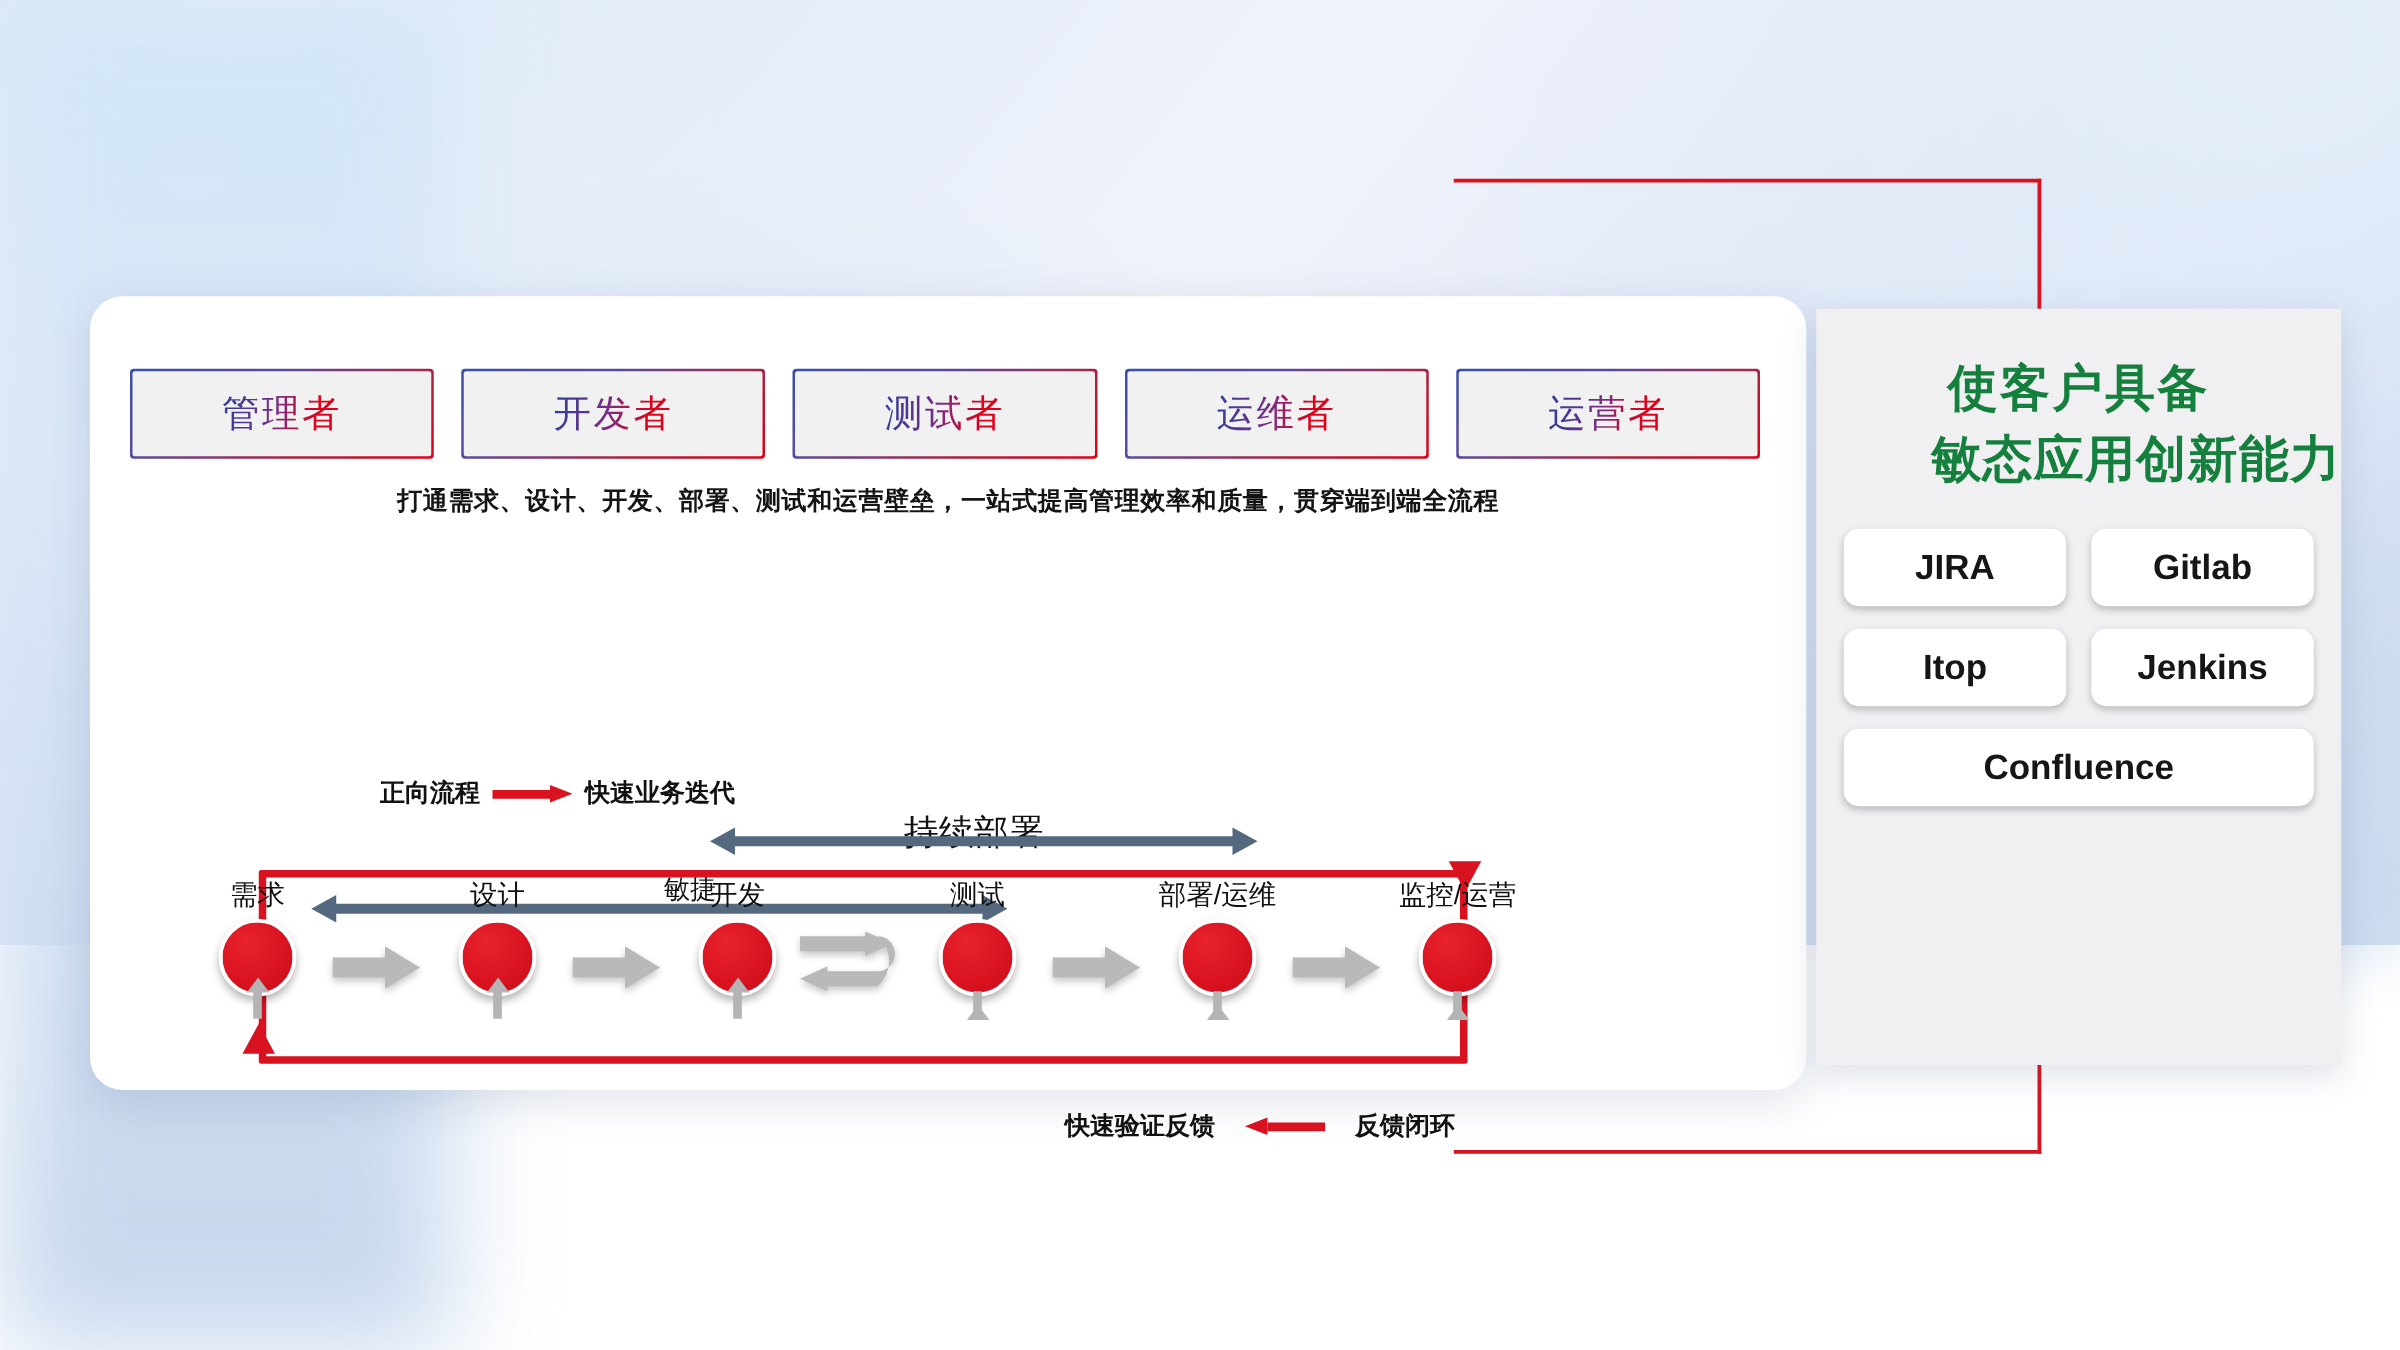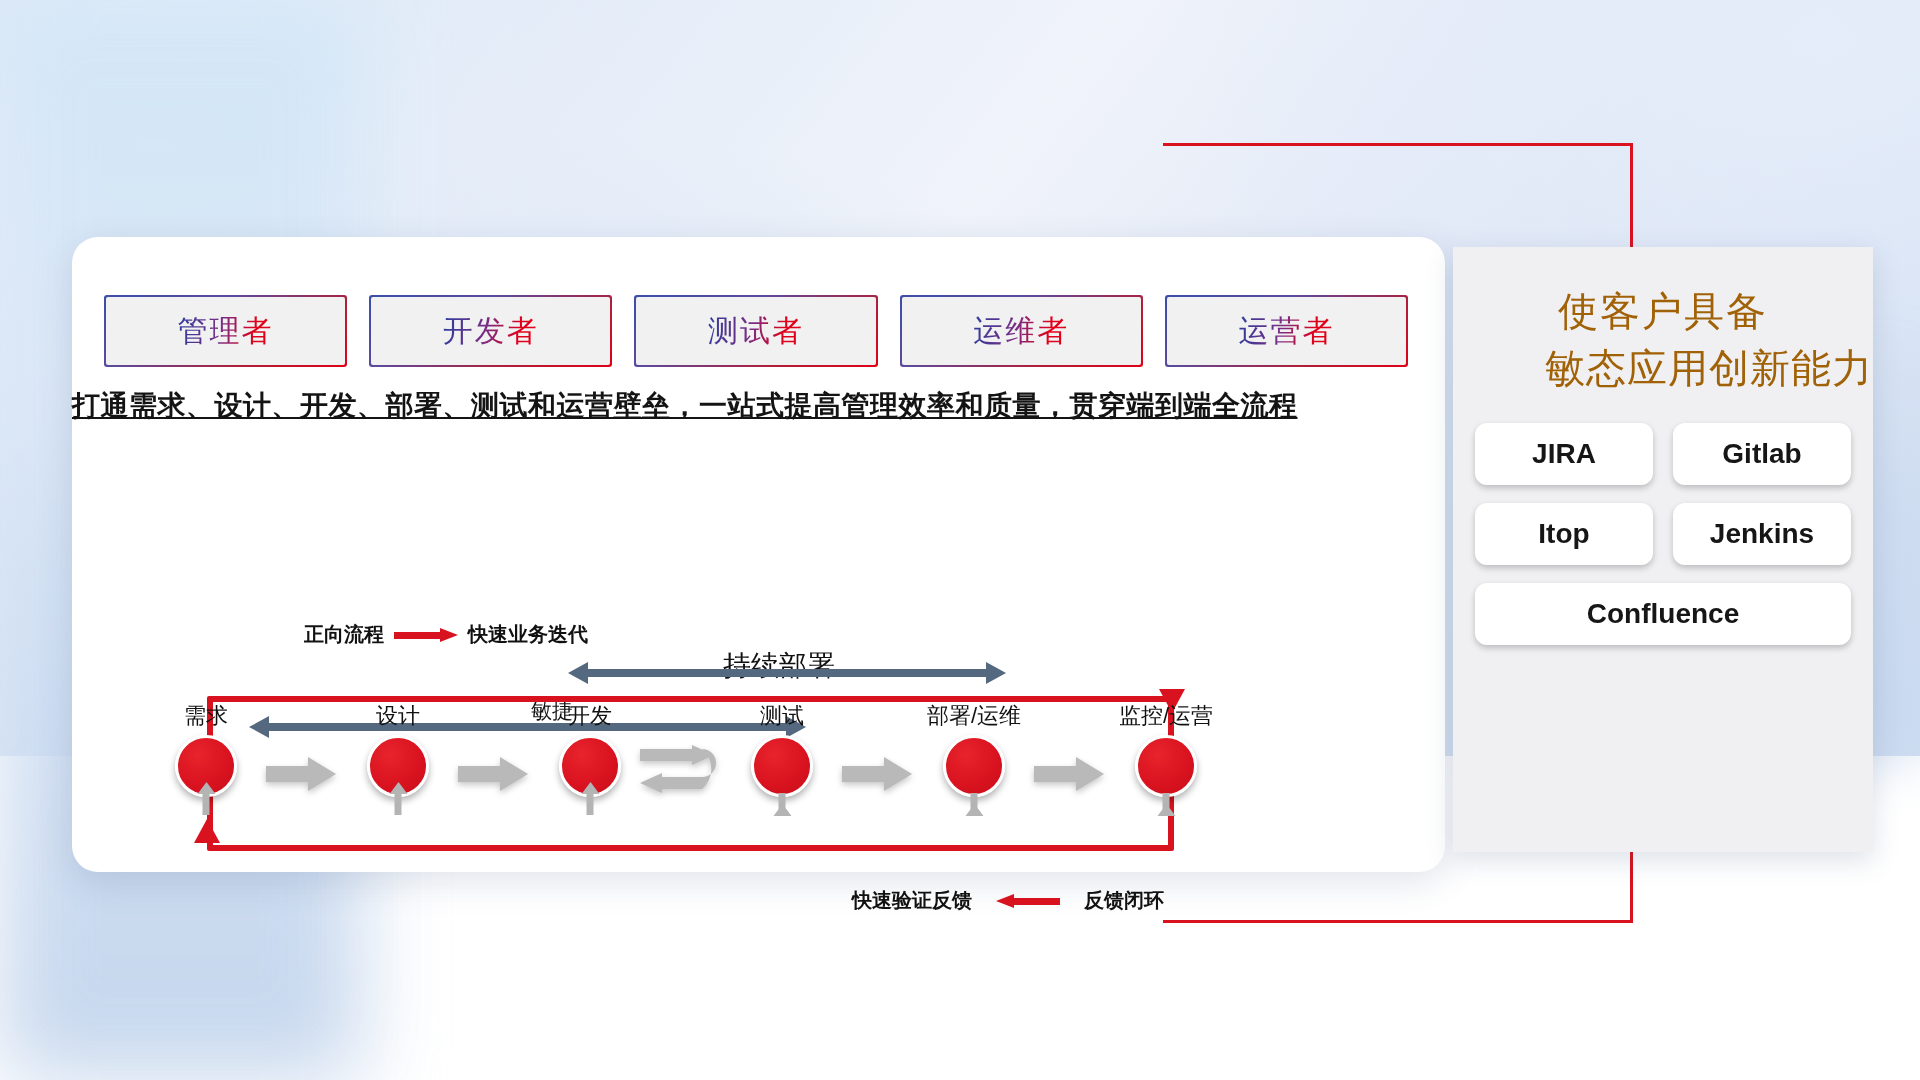--- a/index.html
+++ b/index.html
@@ -99,27 +99,26 @@
     color: transparent;
     -webkit-text-fill-color: transparent;
     white-space: nowrap;
   }
 
   
   .tagline {
     position: absolute;
     left: 0; top: 150px;
     width: 100%;
-    text-align: left;
-    font-size: 28px;
+    text-align: center;
+    font-size: 20px;
     font-weight: 700;
     color: #141414;
     letter-spacing: .5px;
     white-space: nowrap;
-    text-decoration: underline;
   }
 
   
   .legend-forward {
     position: absolute;
     left: 232px; top: 384px;
     display: flex;
     align-items: center;
     gap: 10px;
     font-size: 20px;
@@ -275,22 +274,22 @@
     position: absolute;
     left: 1453px; top: 247px;
     width: 420px; height: 605px;
     background: #f0f0f2;
     box-shadow: 0 8px 26px rgba(60, 90, 130, .18);
     z-index: 4;
   }
   .side-title {
     margin-top: 36px;
     text-align: center;
-    color: #a16207;
-    font-weight: 400;
+    color: #15803d;
+    font-weight: 700;
     line-height: 1.42;
   }
   .side-title .l1 { font-size: 40px; letter-spacing: 2px; }
   .side-title .l2 { font-size: 40px; letter-spacing: 1px; text-align: right; }
 
   .tool-grid {
     margin: 26px 14px 0 14px;
     display: flex;
     flex-wrap: wrap;
     gap: 18px 20px;

